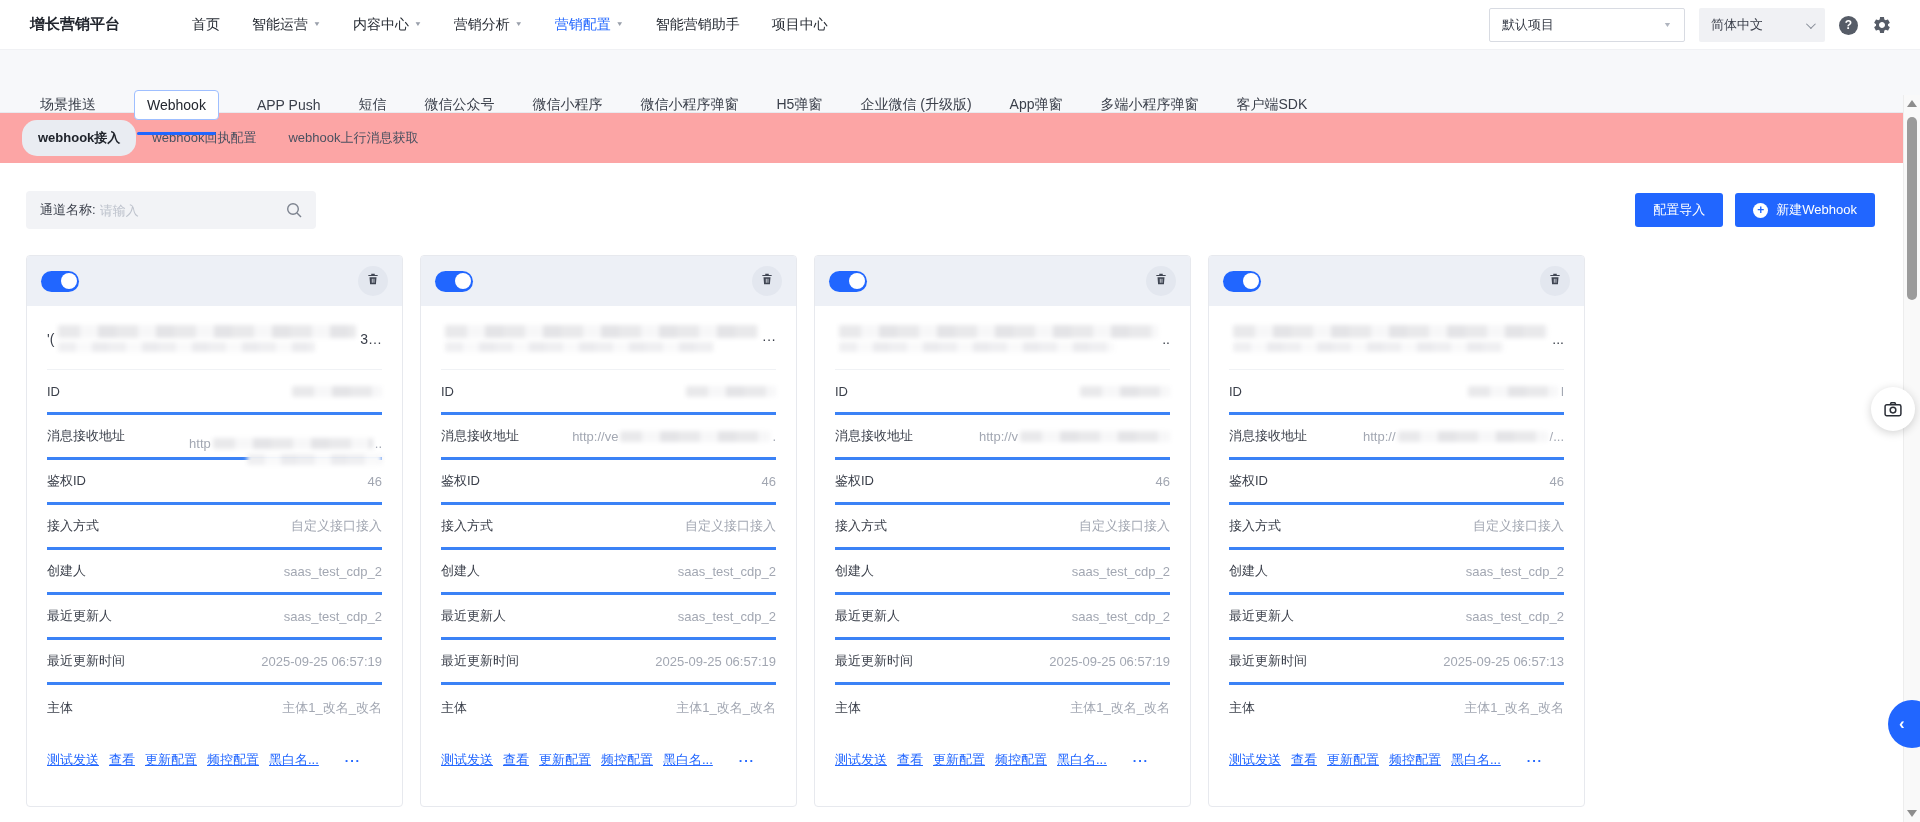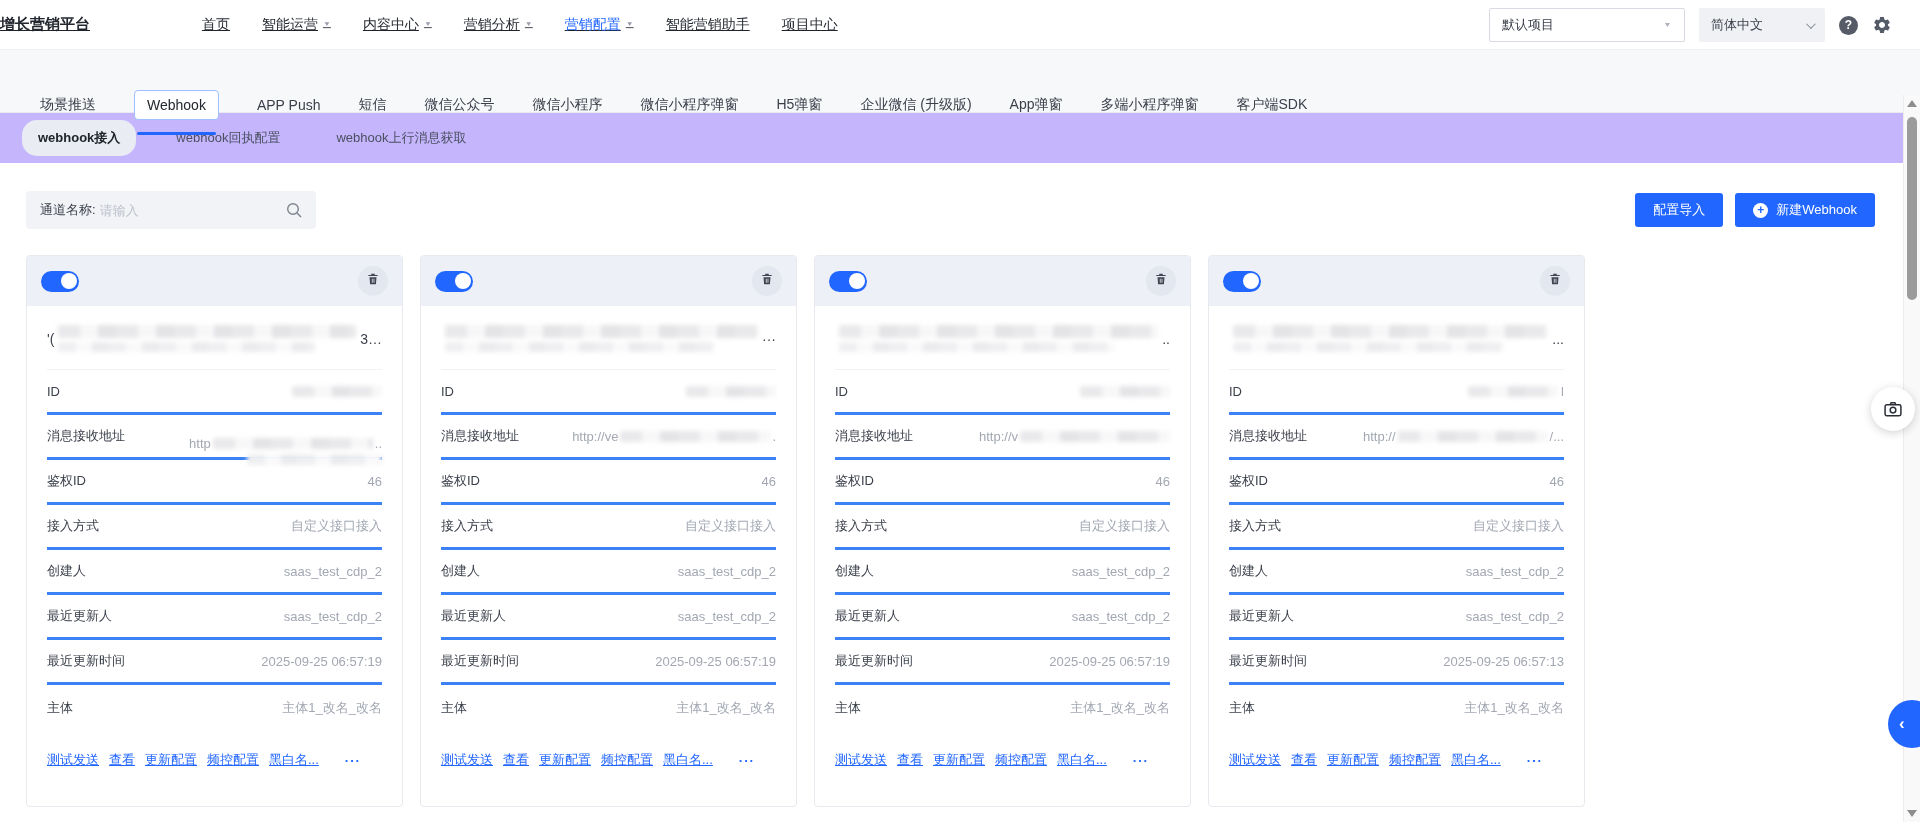--- a/index.html
+++ b/index.html
@@ -1,42 +1,42 @@
 <!DOCTYPE html>
 <html style="--blue: #2166ff;"><head>
 <meta charset="utf-8">
 <style>
   :root{ --blue:#2166ff; }
   *{box-sizing:border-box; margin:0; padding:0;}
   html,body{width:1920px;height:822px;overflow:hidden;}
   body{font-family:"Liberation Sans","DejaVu Sans",sans-serif;background:#fff;color:#1f2329;position:relative;}
 
   
-  .hdr{height:50px;background:#fff;display:flex;align-items:center;position:relative;border-bottom:1px solid #f0f1f4;text-decoration:underline;}
+  .hdr{height:50px;background:#fff;display:flex;align-items:center;padding-left:30px;position:relative;border-bottom:1px solid #f0f1f4;}
   .logo{font-size:15px;font-weight:bold;color:#23272f;}
-  .nav{display:flex;gap:32px;margin-left:112px;font-size:14px;color:#262b33;}
+  .nav{display:flex;gap:32px;margin-left:72px;font-size:14px;color:#262b33;}
   .nav-item{display:flex;align-items:center;gap:5px;cursor:pointer;white-space:nowrap;}
   .nav-item.active .nav-lb{color:var(--blue);}
   .caret{font-size:8px;color:#9aa0ab;transform:scaleY(.8);}
   .hdr-right{position:absolute;right:28px;top:8px;display:flex;align-items:center;gap:14px;margin-left:12px;}
   .proj-select{width:196px;height:34px;border:1px solid #d8dbe2;border-radius:2px;display:flex;align-items:center;justify-content:space-between;padding:0 12px;font-size:13px;color:#3a3f4a;cursor:pointer;background:#fff;}
   .proj-select .caret{font-size:9px;color:#b0b5bf;}
   .lang-select{width:126px;height:34px;background:#f0f1f4;border-radius:2px;display:flex;align-items:center;justify-content:space-between;padding:0 12px;font-size:13px;color:#3a3f4a;cursor:pointer;}
   .chev{width:7px;height:7px;border-right:1.5px solid #878d98;border-bottom:1.5px solid #878d98;transform:rotate(45deg) translateY(-2px);}
   .help{width:19px;height:19px;border-radius:50%;background:#565c67;color:#fff;font-size:12px;font-weight:bold;display:flex;align-items:center;justify-content:center;cursor:pointer;}
   .gear{width:20px;height:20px;fill:#565c67;cursor:pointer;}
 
   
   .tabs{height:63px;background:#f7f8fa;border-bottom:1px solid #e8eaef;display:flex;align-items:center;gap:38px;padding:0 40px;font-size:14px;color:#3a3f4a;}
   .tab{cursor:pointer;white-space:nowrap;position:relative;padding:7px 0;margin-top:48px;}
   .tab.active{background:#fff;border:1px solid #9fbfff;border-radius:4px;padding:6px 12px;color:#23272f;}
   .tab.active::after{content:"";position:absolute;left:2px;right:2px;bottom:-16px;height:3px;border-radius:2px;background:var(--blue);}
 
   
-  .subtabs{height:50px;background:#c4b5fd;display:flex;align-items:center;gap:24px;padding:0 22px;font-size:13px;color:#4a5160;}
+  .subtabs{height:50px;background:#fca5a5;display:flex;align-items:center;padding:0 22px;font-size:13px;color:#4a5160;}
   .subtab{padding:9px 16px;border-radius:15px;cursor:pointer;white-space:nowrap;}
   .subtab.active{background:#e9ecf2;color:#20242c;font-weight:bold;}
 
   
   .content{padding:28px 45px 0 26px;}
   .toolbar{display:flex;align-items:center;}
   .filter{width:290px;height:38px;background:#f2f3f6;border-radius:4px;display:flex;align-items:center;padding:0 14px;}
   .filter-label{font-size:13px;color:#3a3f4a;margin-right:4px;white-space:nowrap;}
   .filter-input{flex:1;border:none;background:transparent;outline:none;font-size:13px;color:#3a3f4a;min-width:0;}
   .filter-input::placeholder{color:#bdc2cc;}

